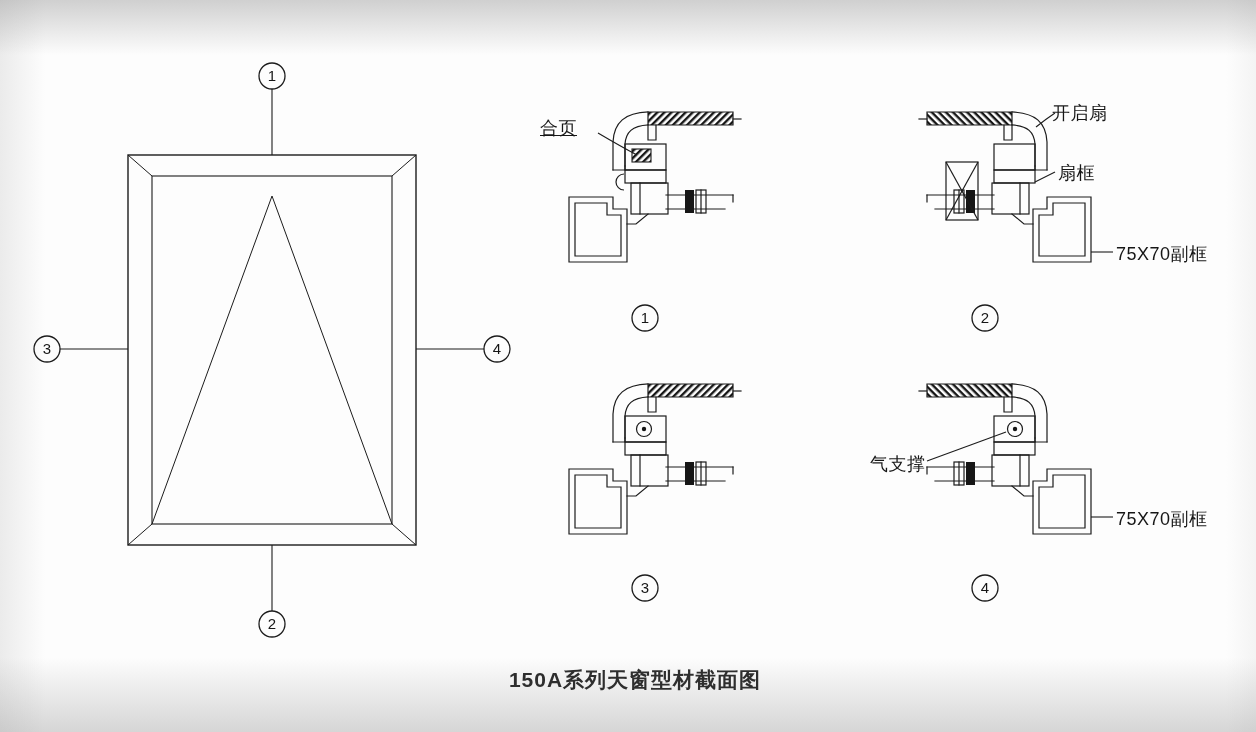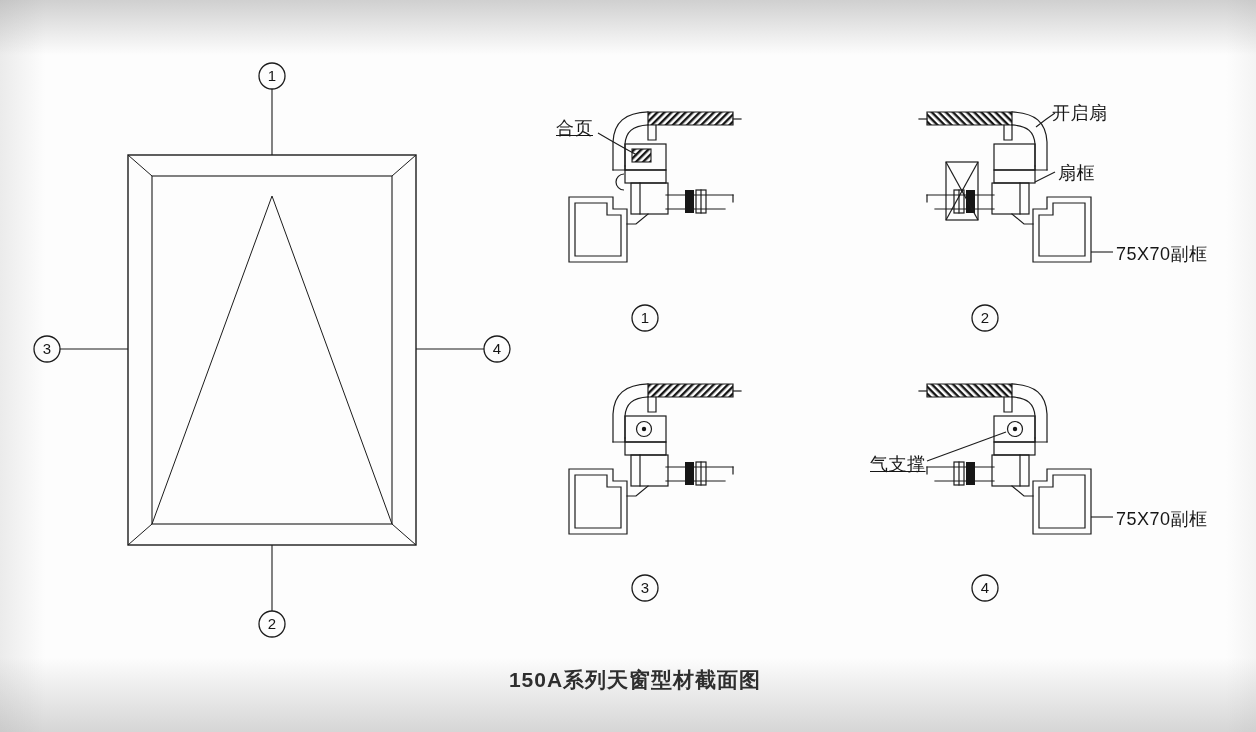--- a/index.html
+++ b/index.html
@@ -145,21 +145,21 @@
     <g fill="none" stroke="#1c1c1c" stroke-width="1.1">
       <path d="M598,133 Q620,146 637,155"></path>
       <path d="M1055,113 Q1046,119 1036,127"></path>
       <path d="M1055,172 L1035,182"></path>
       <path d="M1113,252 L1091,252"></path>
       <path d="M927,461 L1006,432"></path>
       <path d="M1113,517 L1091,517"></path>
     </g>
   </svg>
 
-  <div class="lbl" style="left:556px;top:116px;text-decoration:underline;">合页</div>
+  <div class="lbl" style="left:540px;top:116px;text-decoration:underline;">合页</div>
   <div class="lbl" style="left:1052px;top:101px;">开启扇</div>
   <div class="lbl" style="left:1058px;top:161px;">扇框</div>
   <div class="lbl" style="left:1116px;top:242px;">75X70副框</div>
-  <div class="lbl" style="left:870px;top:452px;text-decoration:underline;">气支撑</div>
+  <div class="lbl" style="left:870px;top:452px;">气支撑</div>
   <div class="lbl" style="left:1116px;top:507px;">75X70副框</div>
 
   <div class="title">150A系列天窗型材截面图</div>
 </div>
 
 </body></html>

